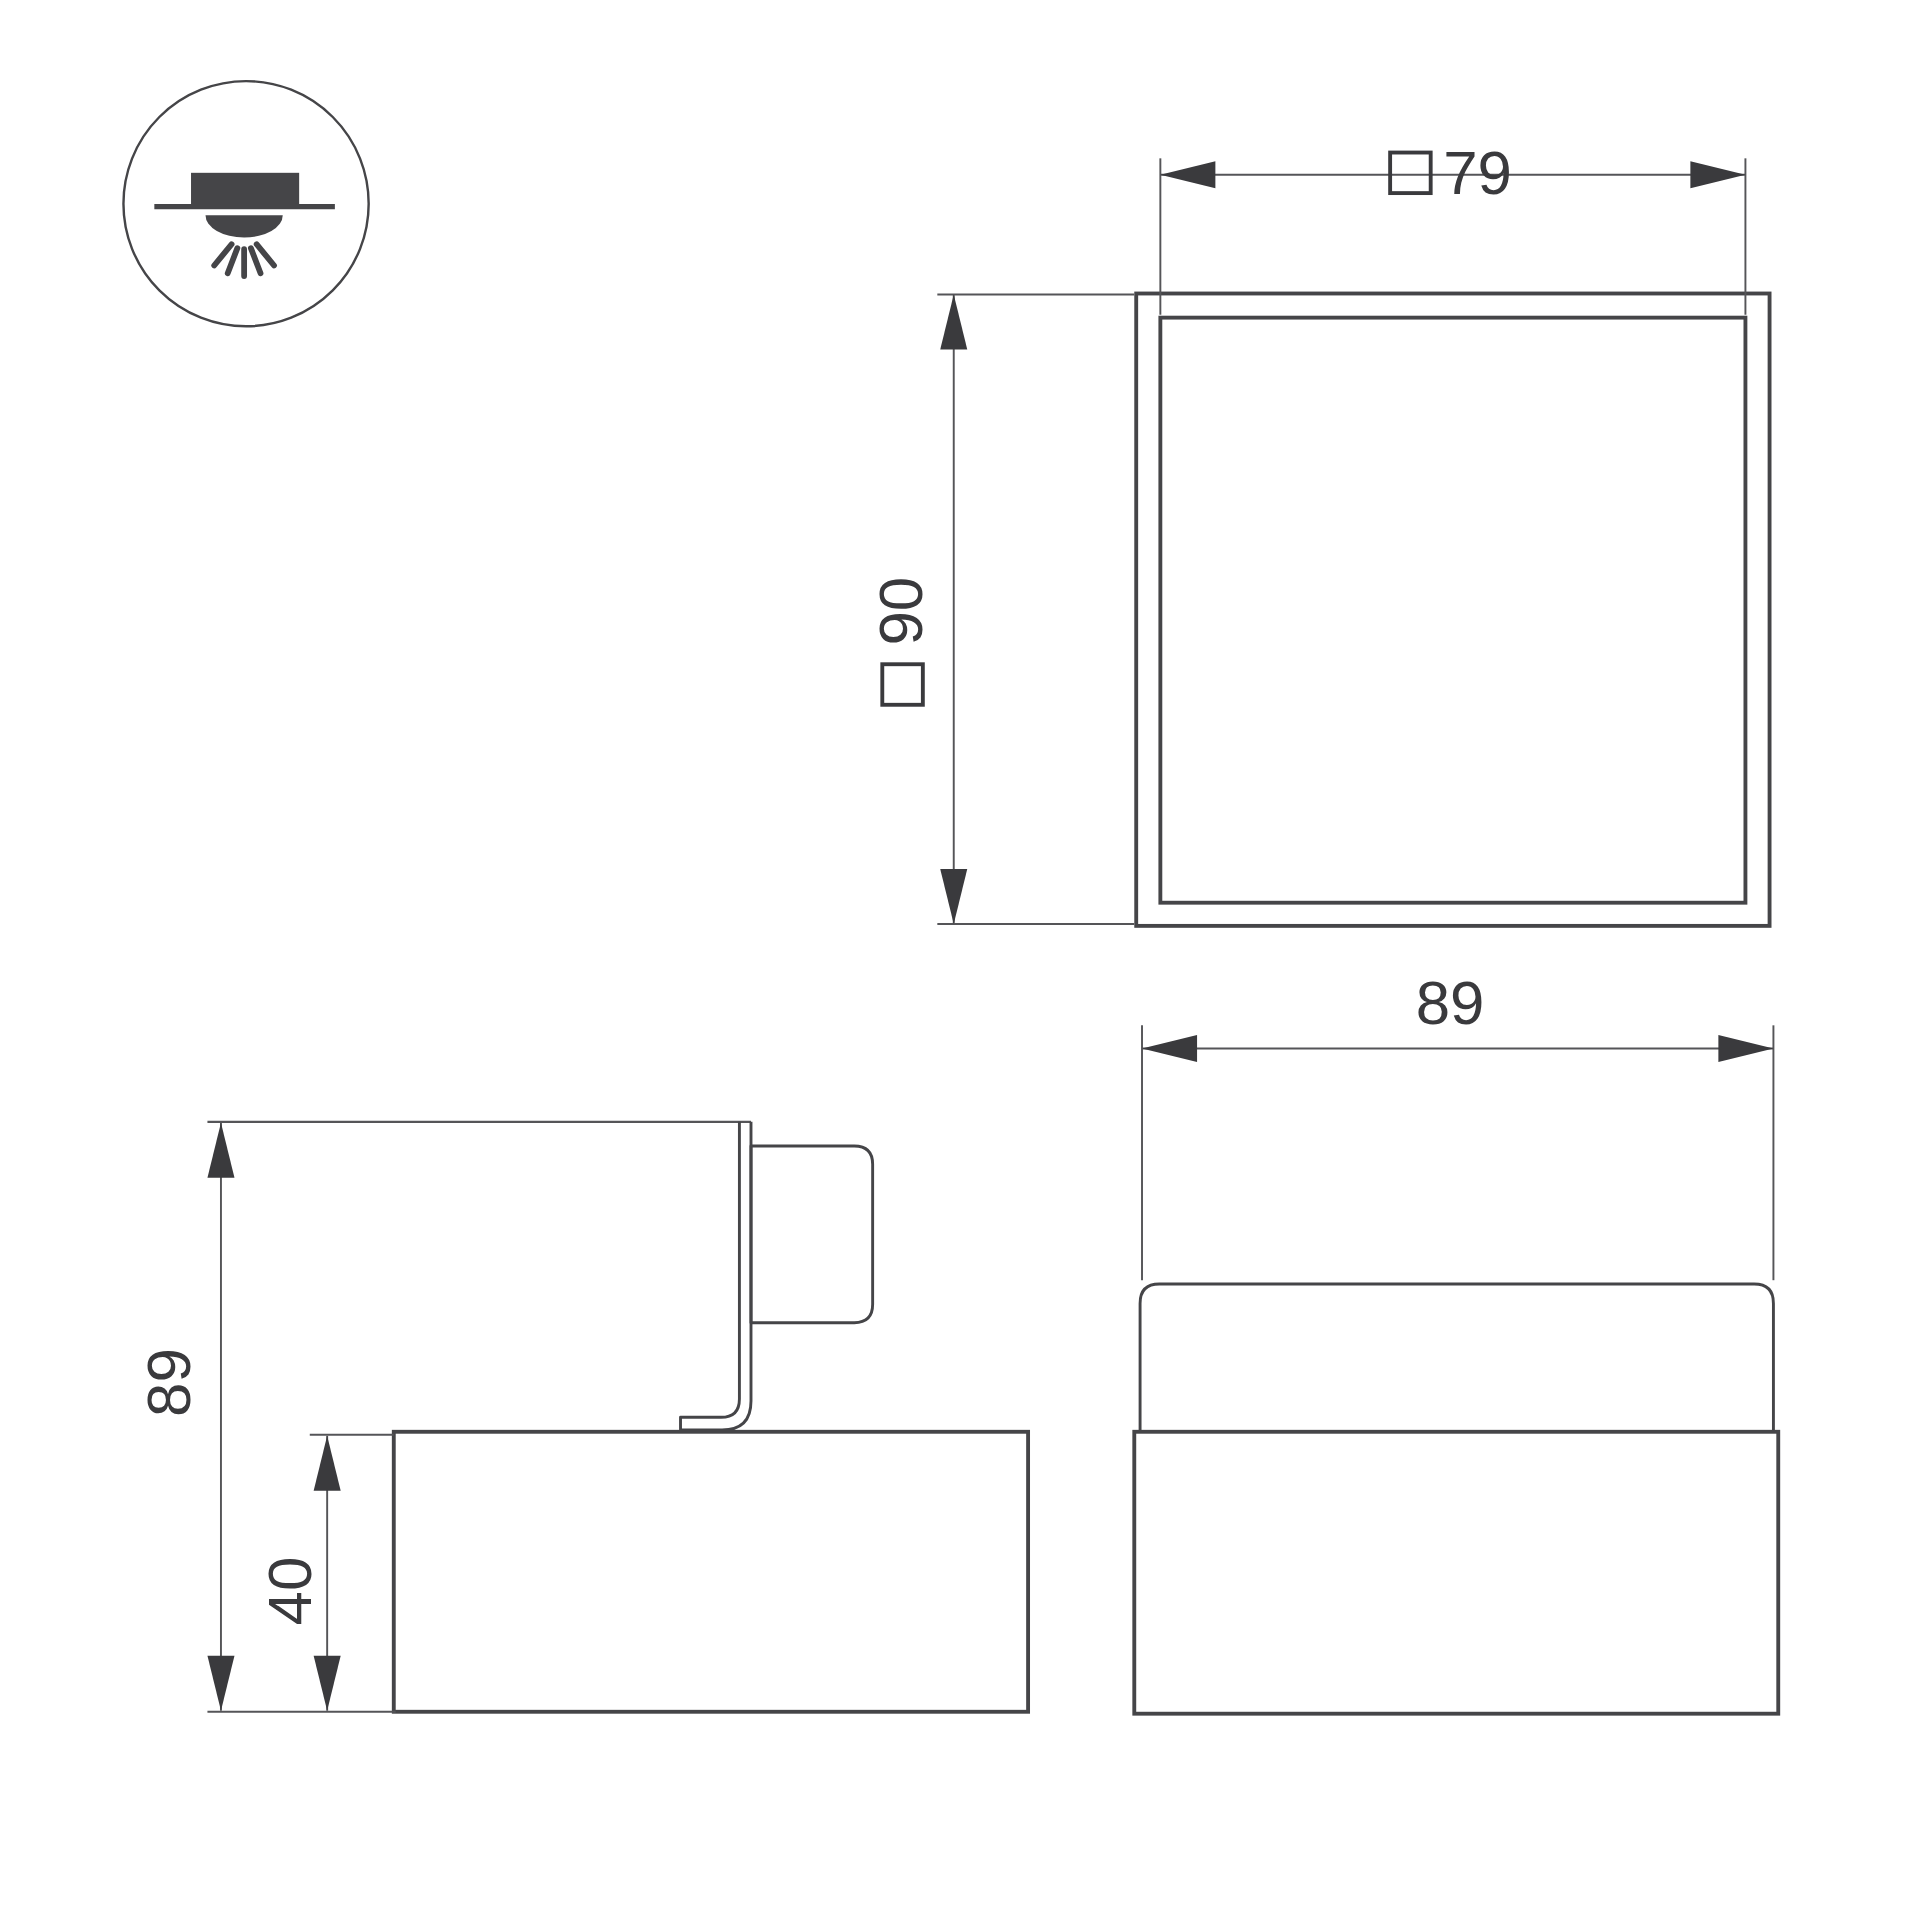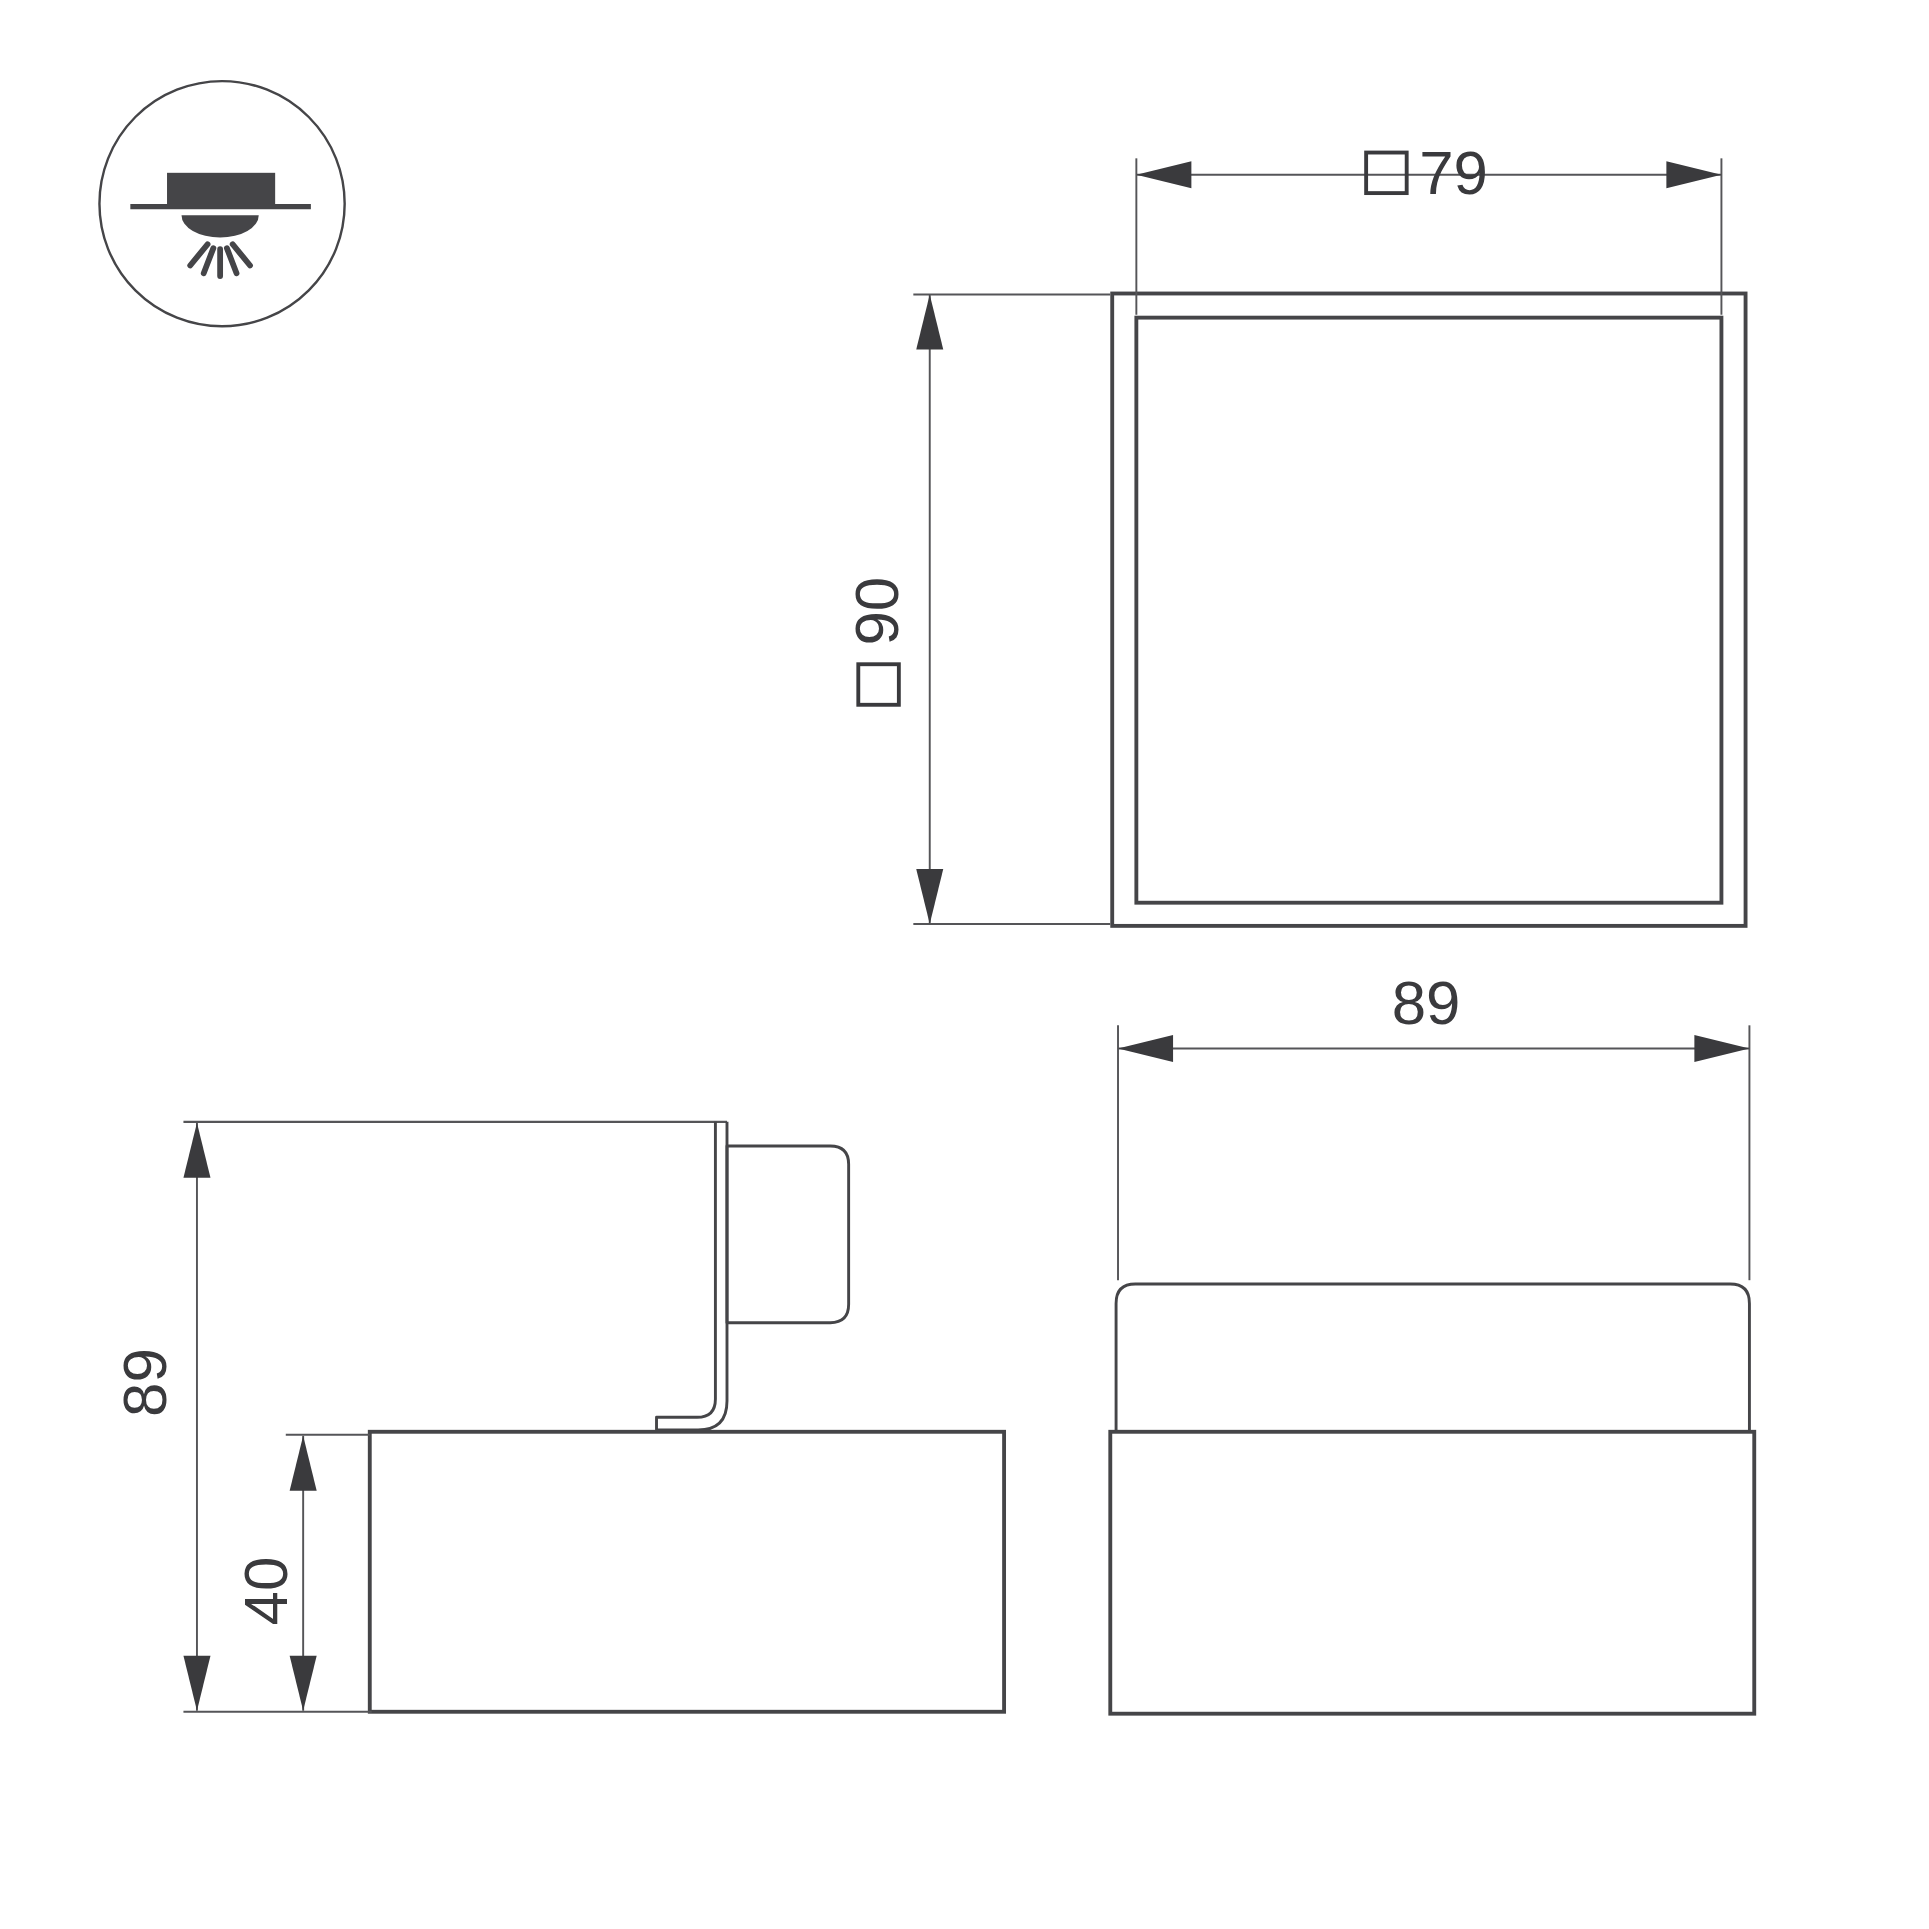--- a/index.html
+++ b/index.html
@@ -1,17 +1,17 @@
 <!DOCTYPE html>
 <html style="--object-line: #454548; --dim-line: #555558; --text: #3a3a3d; --background: #ffffff;"><head>
 <meta charset="utf-8">
 <style>
   html,body{margin:0;padding:0;background:var(--background,#fff);}
   .stage{position:relative;width:1807px;height:1929px;background:var(--background,#fff);
-         font-family:"Liberation Sans",sans-serif;}
+         font-family:"Liberation Sans",sans-serif;margin-left:24px;}
   svg{display:block}
   .obj{stroke:var(--object-line,#454548);fill:none;stroke-width:4px;stroke-linejoin:miter;}
   .obj3{stroke:var(--object-line,#454548);fill:none;stroke-width:3px;stroke-linejoin:round;}
   .icon-ring{stroke:var(--object-line,#454548);fill:none;stroke-width:2.5px;}
   .ceiling{stroke:var(--object-line,#454548);stroke-width:5.5px;fill:none;}
   .ray{stroke:var(--object-line,#454548);stroke-width:6px;stroke-linecap:round;fill:none;}
   .darkfill{fill:var(--object-line,#454548);stroke:none;}
   .thin{stroke:var(--dim-line,#555558);stroke-width:2px;fill:none;}
   .thin24{stroke:var(--dim-line,#555558);stroke-width:2.4px;fill:none;}
   .arrow{fill:var(--text,#3a3a3d);stroke:none;}

